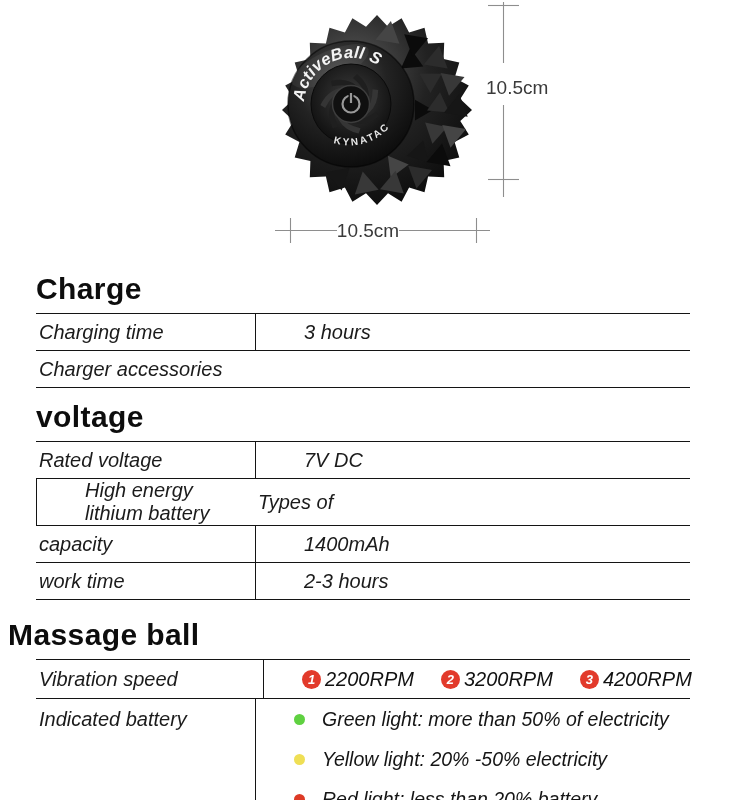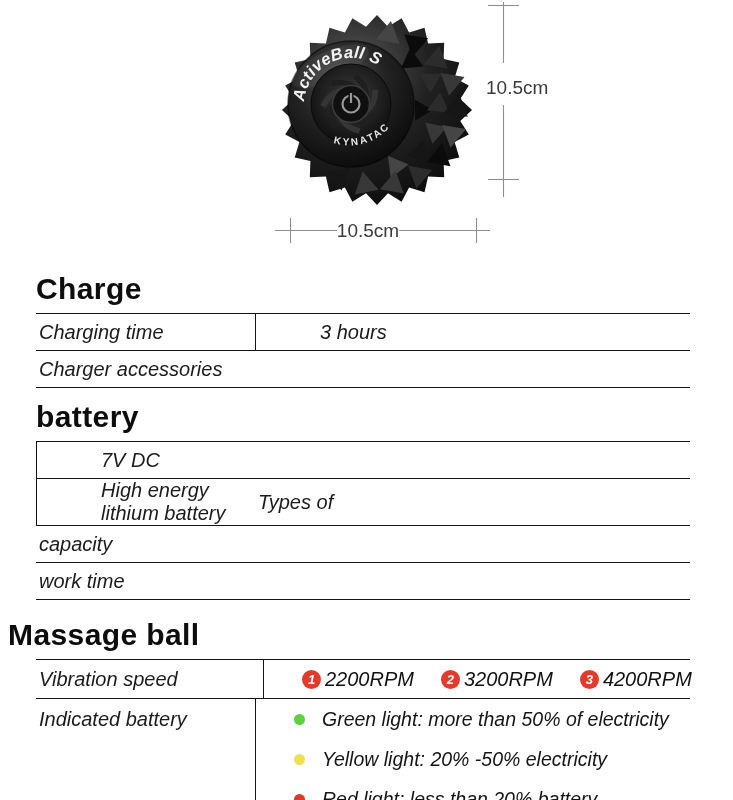--- a/index.html
+++ b/index.html
@@ -29,21 +29,21 @@
   .spec-table { margin-left:36px; width:654px; border-top:1.4px solid #141414; }
   .spec-row {
     display:grid; grid-template-columns:219px 435px;
     border-bottom:1.4px solid #141414;
   }
   .spec-cell {
     display:flex; align-items:center; min-height:36px;
     font-style:italic; font-size:20px; color:#1b1b1b;
   }
   .spec-cell.label { padding-left:3px; }
-  .spec-cell.value { border-left:1.4px solid #141414; padding-left:64px; }
+  .spec-cell.value { border-left:1.4px solid #141414; padding-left:48px; }
 
   
   .massage .spec-cell.value { padding-left:38px; }
   .row-vib { min-height:39px;gap:8px; }
   .row-ind { border-bottom:none; min-height:113px; }
   .row-ind .spec-cell.label { align-items:flex-start; padding-top:9px; }
   .row-ind .spec-cell.value { align-items:flex-start; padding-top:0; }
 
   .speeds { display:flex; align-items:center; gap:27px; }
   .speed  { display:flex; align-items:center; gap:4px; }
@@ -158,34 +158,37 @@
 <div class="spec-table">
   <div class="spec-row">
     <div class="spec-cell label">Charging time</div>
     <div class="spec-cell value">3 hours</div>
   </div>
   <div class="spec-row">
     <div class="spec-cell label">Charger accessories</div>
   </div>
 </div>
 
-<h2 class="section-title mt-battery">battery</h2>
+<h2 class="section-title mt-battery">voltage</h2>
 <div class="spec-table">
   <div class="spec-row">
+    <div class="spec-cell label">Rated voltage</div>
     <div class="spec-cell value">7V DC</div>
   </div>
   <div class="spec-row">
     <div class="spec-cell value">High energy lithium battery</div>
     <div class="spec-cell label">Types of</div>
   </div>
   <div class="spec-row">
     <div class="spec-cell label">capacity</div>
+    <div class="spec-cell value">1400mAh</div>
   </div>
   <div class="spec-row">
     <div class="spec-cell label">work time</div>
+    <div class="spec-cell value">2-3 hours</div>
   </div>
 </div>
 
 <h2 class="section-title mt-massage">Massage ball</h2>
 <div class="spec-table massage">
   <div class="spec-row row-vib">
     <div class="spec-cell label">Vibration speed</div>
     <div class="spec-cell value">
       <div class="speeds">
         <div class="speed">

